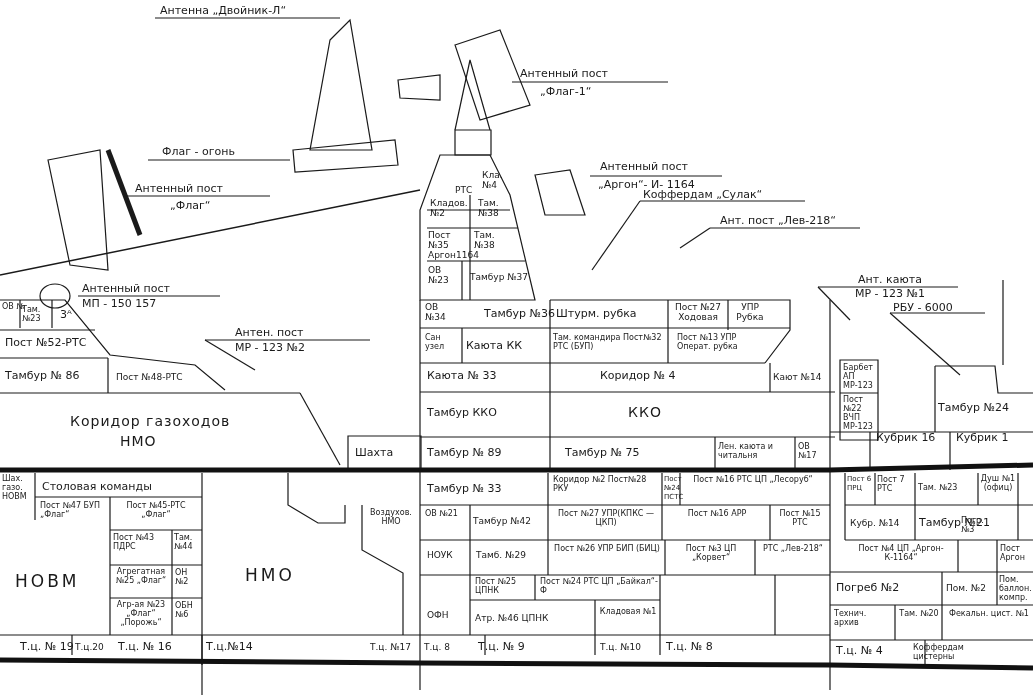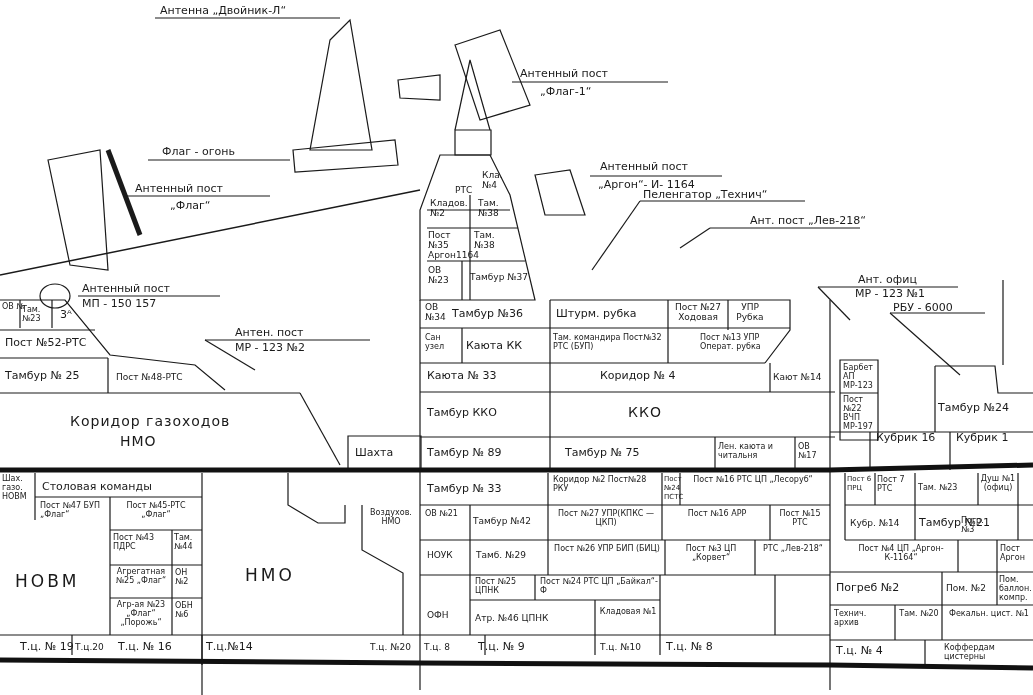--- a/index.html
+++ b/index.html
@@ -156,68 +156,68 @@
   </svg>
 
   <div class="lbl" style="left:160px;top:5px">Антенна „Двойник-Л“</div>
   <div class="lbl" style="left:162px;top:146px">Флаг - огонь</div>
   <div class="lbl" style="left:135px;top:183px">Антенный пост</div>
   <div class="lbl" style="left:170px;top:200px">„Флаг“</div>
   <div class="lbl" style="left:520px;top:68px">Антенный пост</div>
   <div class="lbl" style="left:540px;top:86px">„Флаг-1“</div>
   <div class="lbl" style="left:600px;top:161px">Антенный пост</div>
   <div class="lbl" style="left:598px;top:179px">„Аргон“- И- 1164</div>
-  <div class="lbl" style="left:643px;top:189px">Пеленгатор „Технич“</div>
-  <div class="lbl" style="left:750px;top:215px">Ант. пост „Лев-218“</div>
+  <div class="lbl" style="left:643px;top:189px">Коффердам „Сулак“</div>
+  <div class="lbl" style="left:720px;top:215px">Ант. пост „Лев-218“</div>
   <div class="lbl" style="left:82px;top:283px">Антенный пост</div>
   <div class="lbl" style="left:82px;top:298px">МП - 150   157</div>
   <div class="lbl" style="left:235px;top:327px">Антен. пост</div>
   <div class="lbl" style="left:235px;top:342px">МР - 123 №2</div>
-  <div class="lbl" style="left:858px;top:274px">Ант. офиц</div>
+  <div class="lbl" style="left:858px;top:274px">Ант. каюта</div>
   <div class="lbl" style="left:855px;top:288px">МР - 123 №1</div>
   <div class="lbl" style="left:893px;top:302px">РБУ - 6000</div>
 
   <div class="lbl sm" style="left:455px;top:185px">РТС</div>
   <div class="lbl sm" style="left:482px;top:170px;width:26px;white-space:normal">Кла. №4</div>
   <div class="lbl sm" style="left:430px;top:198px;width:40px;white-space:normal">Кладов. №2</div>
   <div class="lbl sm" style="left:478px;top:198px;width:34px;white-space:normal">Там. №38</div>
   <div class="lbl sm" style="left:428px;top:230px;width:40px;white-space:normal">Пост №35 Аргон1164</div>
   <div class="lbl sm" style="left:474px;top:230px;width:36px;white-space:normal">Там. №38</div>
   <div class="lbl sm" style="left:428px;top:265px;width:30px;white-space:normal">ОВ №23</div>
   <div class="lbl sm" style="left:470px;top:272px">Тамбур №37</div>
 
   <div class="lbl sm" style="left:425px;top:302px;width:34px;white-space:normal">ОВ №34</div>
-  <div class="lbl" style="left:452px;top:308px">Тамбур №36</div>
+  <div class="lbl" style="left:484px;top:308px">Тамбур №36</div>
   <div class="lbl" style="left:556px;top:308px">Штурм. рубка</div>
   <div class="lbl sm c" style="left:670px;top:302px;width:56px;white-space:normal">Пост №27 Ходовая</div>
   <div class="lbl sm c" style="left:730px;top:302px;width:40px;white-space:normal">УПР Рубка</div>
   <div class="lbl xs" style="left:425px;top:333px;width:34px;white-space:normal">Сан узел</div>
   <div class="lbl" style="left:466px;top:340px">Каюта КК</div>
   <div class="lbl xs" style="left:553px;top:333px;width:115px;white-space:normal">Там. командира Пост№32 РТС (БУП)</div>
-  <div class="lbl xs" style="left:700px;top:333px;width:92px;white-space:normal">Пост №13 УПР Операт. рубка</div>
+  <div class="lbl xs" style="left:677px;top:333px;width:92px;white-space:normal">Пост №13 УПР Операт. рубка</div>
   <div class="lbl" style="left:427px;top:370px">Каюта № 33</div>
   <div class="lbl" style="left:600px;top:370px">Коридор № 4</div>
   <div class="lbl sm" style="left:773px;top:372px">Кают №14</div>
   <div class="lbl" style="left:427px;top:407px">Тамбур ККО</div>
   <div class="lbl lg" style="left:628px;top:404px">ККО</div>
   <div class="lbl" style="left:427px;top:447px">Тамбур № 89</div>
   <div class="lbl" style="left:565px;top:447px">Тамбур № 75</div>
   <div class="lbl xs" style="left:718px;top:442px;width:74px;white-space:normal">Лен. каюта и читальня</div>
   <div class="lbl xs" style="left:798px;top:442px;width:30px;white-space:normal">ОВ №17</div>
   <div class="lbl" style="left:355px;top:447px">Шахта</div>
   <div class="lbl xs" style="left:2px;top:302px">ОВ №</div>
   <div class="lbl xs" style="left:22px;top:305px;width:30px;white-space:normal">Там. №23</div>
   <div class="lbl" style="left:60px;top:309px">3ᴬ</div>
   <div class="lbl" style="left:5px;top:337px">Пост №52-РТС</div>
-  <div class="lbl" style="left:5px;top:370px">Тамбур № 25</div>
+  <div class="lbl" style="left:5px;top:370px">Тамбур № 86</div>
   <div class="lbl sm" style="left:116px;top:372px">Пост №48-РТС</div>
   <div class="lbl lg" style="left:70px;top:413px">Коридор газоходов</div>
   <div class="lbl lg" style="left:120px;top:433px">НМО</div>
   <div class="lbl xs" style="left:843px;top:363px;width:34px;white-space:normal">Барбет АП МР-123</div>
-  <div class="lbl xs" style="left:843px;top:395px;width:34px;white-space:normal">Пост №22 ВЧП МР-197</div>
+  <div class="lbl xs" style="left:843px;top:395px;width:34px;white-space:normal">Пост №22 ВЧП МР-123</div>
   <div class="lbl" style="left:938px;top:402px">Тамбур №24</div>
   <div class="lbl" style="left:876px;top:432px">Кубрик 16</div>
   <div class="lbl" style="left:956px;top:432px">Кубрик 1</div>
 
   <div class="lbl xs" style="left:2px;top:474px;width:32px;white-space:normal">Шах. газо. НОВМ</div>
   <div class="lbl" style="left:42px;top:481px">Столовая команды</div>
   <div class="lbl xs" style="left:40px;top:501px;width:66px;white-space:normal">Пост №47 БУП „Флаг“</div>
   <div class="lbl xs c" style="left:112px;top:501px;width:88px;white-space:normal">Пост №45-РТС „Флаг“</div>
   <div class="lbl xs" style="left:113px;top:533px;width:56px;white-space:normal">Пост №43 ПДРС</div>
   <div class="lbl xs" style="left:174px;top:533px;width:27px;white-space:normal">Там. №44</div>
@@ -260,20 +260,20 @@
   <div class="lbl sm" style="left:946px;top:583px">Пом. №2</div>
   <div class="lbl xs" style="left:999px;top:575px;width:34px;white-space:normal;overflow:hidden">Пом. баллон. компр.</div>
   <div class="lbl xs" style="left:834px;top:609px;width:58px;white-space:normal">Технич. архив</div>
   <div class="lbl xs c" style="left:897px;top:609px;width:44px;white-space:normal">Там. №20</div>
   <div class="lbl xs c" style="left:946px;top:609px;width:86px;white-space:normal">Фекальн. цист. №1</div>
 
   <div class="lbl" style="left:20px;top:641px">Т.ц. № 19</div>
   <div class="lbl sm" style="left:75px;top:642px">Т.ц.20</div>
   <div class="lbl" style="left:118px;top:641px">Т.ц. № 16</div>
   <div class="lbl" style="left:206px;top:641px">Т.ц.№14</div>
-  <div class="lbl sm" style="left:370px;top:642px">Т.ц. №20</div>
+  <div class="lbl sm" style="left:370px;top:642px">Т.ц. №17</div>
   <div class="lbl sm" style="left:424px;top:642px">Т.ц. 8</div>
   <div class="lbl" style="left:478px;top:641px">Т.ц. № 9</div>
   <div class="lbl sm" style="left:600px;top:642px">Т.ц. №10</div>
   <div class="lbl" style="left:666px;top:641px">Т.ц. № 8</div>
   <div class="lbl" style="left:836px;top:645px">Т.ц. № 4</div>
-  <div class="lbl xs" style="left:944px;top:643px;width:60px;white-space:normal">Коффердам цистерны</div>
+  <div class="lbl xs" style="left:913px;top:643px;width:60px;white-space:normal">Коффердам цистерны</div>
 </div>
 
 </body></html>

